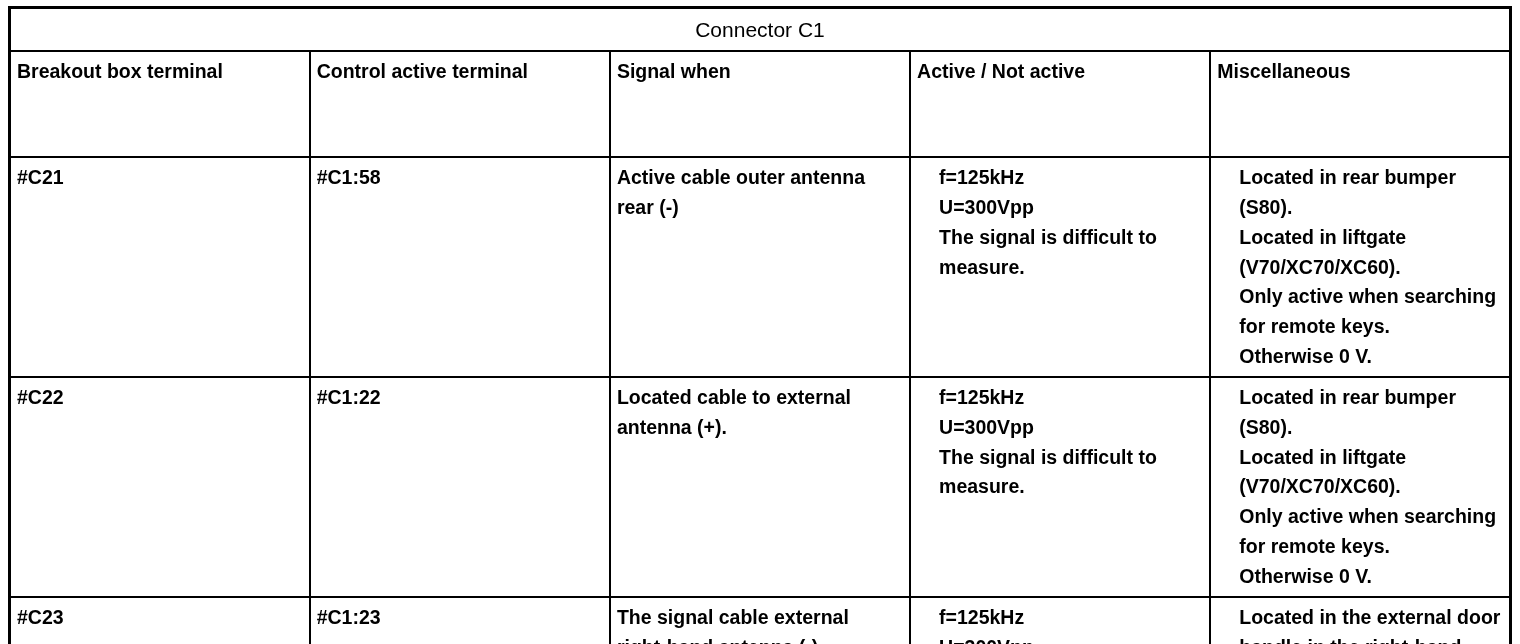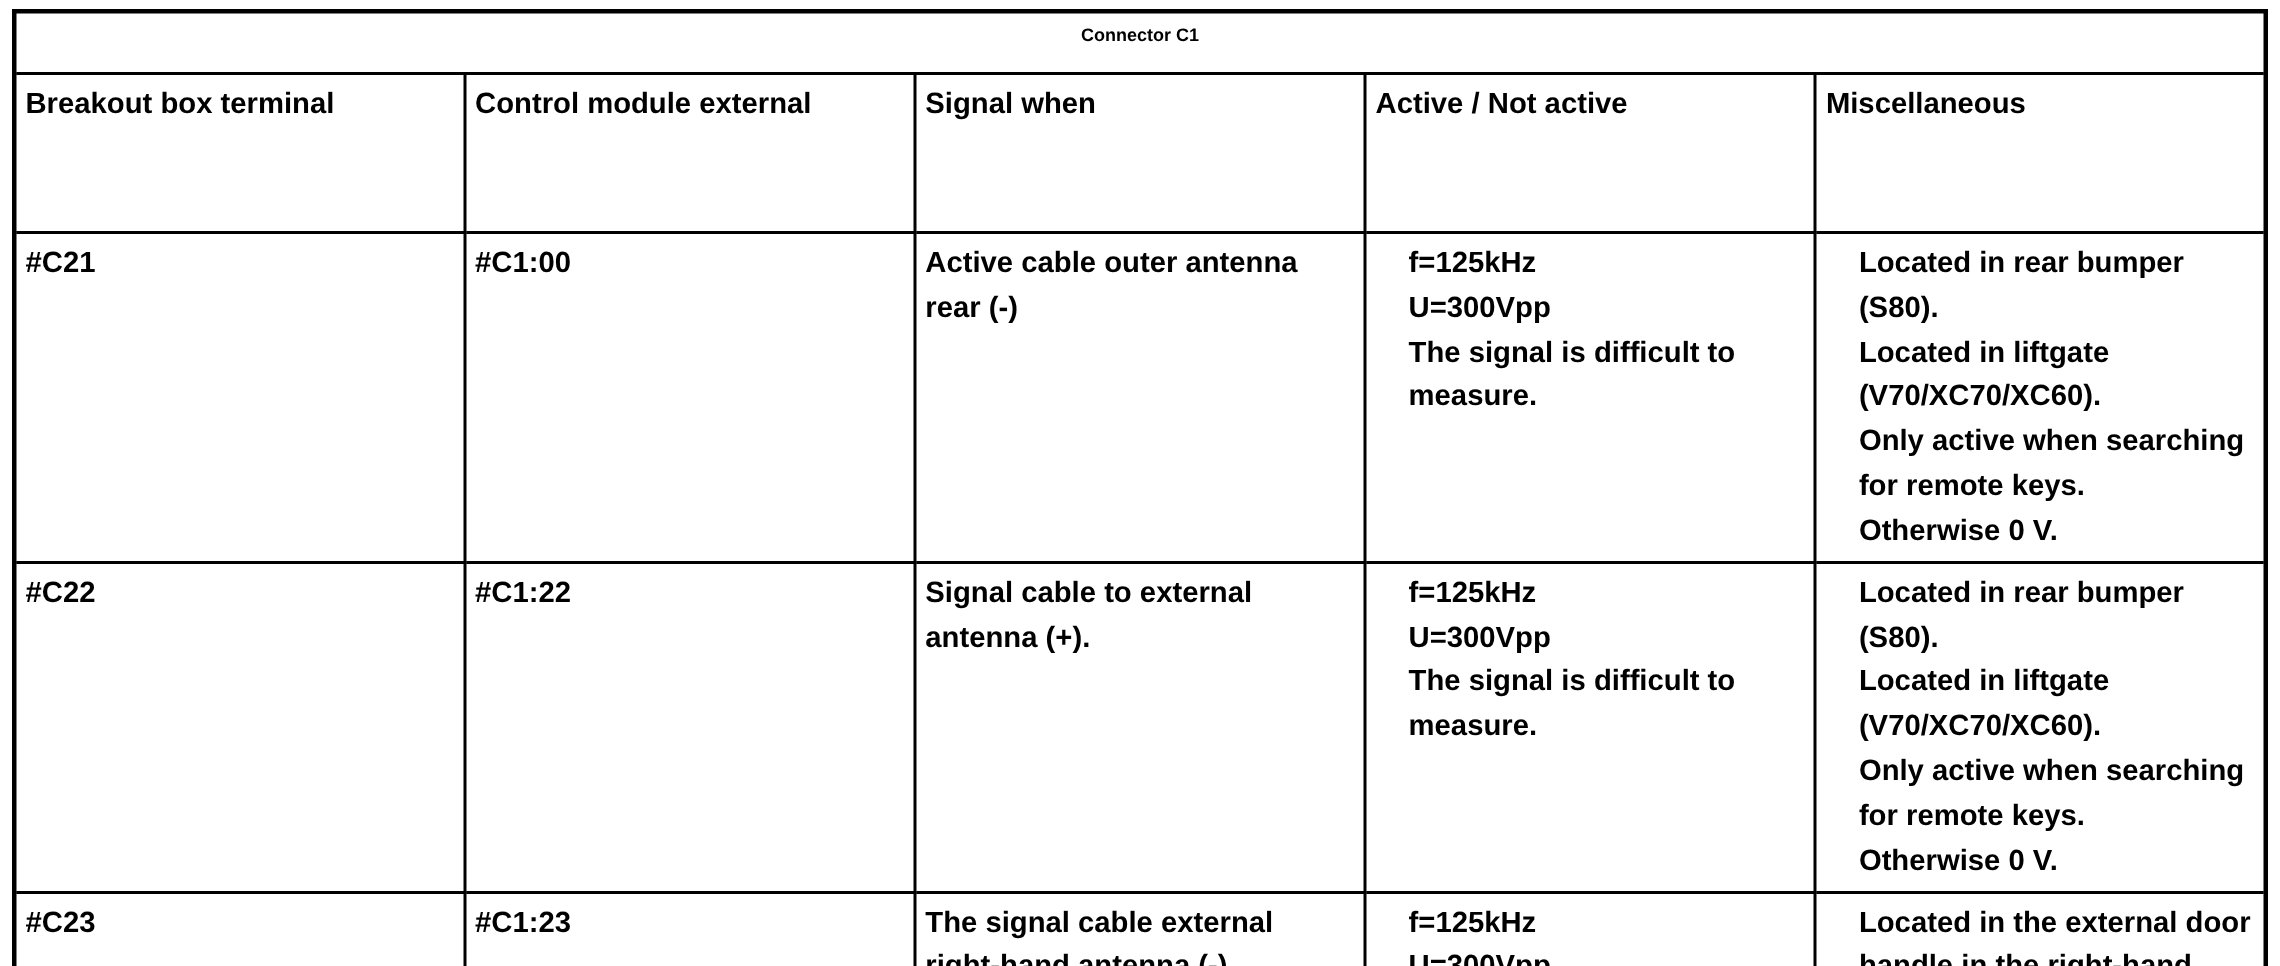--- a/index.html
+++ b/index.html
@@ -46,22 +46,22 @@
     vertical-align: top;
     text-align: left;
     padding: 5px 6px 4px 6px;
     font-size: 19.5px;
     line-height: 1.53;
     font-weight: bold;
   }
 
   .title-cell {
     text-align: center;
-    font-weight: bold;
-    font-size: 12px;
+    font-weight: normal;
+    font-size: 21px;
     padding-top: 5px;
     padding-bottom: 4px;
     height: 30px;
     border-bottom-width: 2px;
   }
 
   thead th {
     font-weight: bold;
     font-size: 19.5px;
     height: 95px;
@@ -86,46 +86,46 @@
 <div class="page">
 
   <table class="conn-table">
 
     <thead>
       <tr>
         <th class="title-cell" colspan="5">Connector C1</th>
       </tr>
       <tr>
         <th class="col-breakout">Breakout box terminal</th>
-        <th class="col-module">Control module external</th>
+        <th class="col-module">Control active terminal</th>
         <th class="col-signal">Signal when</th>
         <th class="col-active">Active / Not active</th>
         <th class="col-misc">Miscellaneous</th>
       </tr>
     </thead>
 
     <tbody>
 
       <tr>
         <td class="col-breakout">#C21</td>
-        <td class="col-module">#C1:00</td>
+        <td class="col-module">#C1:58</td>
         <td class="col-signal">Active cable outer antenna rear (-)</td>
         <td class="col-active cell-lines">f=125kHz
 U=300Vpp
 The signal is difficult to measure.</td>
         <td class="col-misc cell-lines">Located in rear bumper (S80).
 Located in liftgate (V70/XC70/XC60).
 Only active when searching for remote keys.
 Otherwise 0 V.</td>
       </tr>
 
       <tr>
         <td class="col-breakout">#C22</td>
         <td class="col-module">#C1:22</td>
-        <td class="col-signal">Signal cable to external antenna (+).</td>
+        <td class="col-signal">Located cable to external antenna (+).</td>
         <td class="col-active cell-lines">f=125kHz
 U=300Vpp
 The signal is difficult to measure.</td>
         <td class="col-misc cell-lines">Located in rear bumper (S80).
 Located in liftgate (V70/XC70/XC60).
 Only active when searching for remote keys.
 Otherwise 0 V.</td>
       </tr>
 
       <tr>

